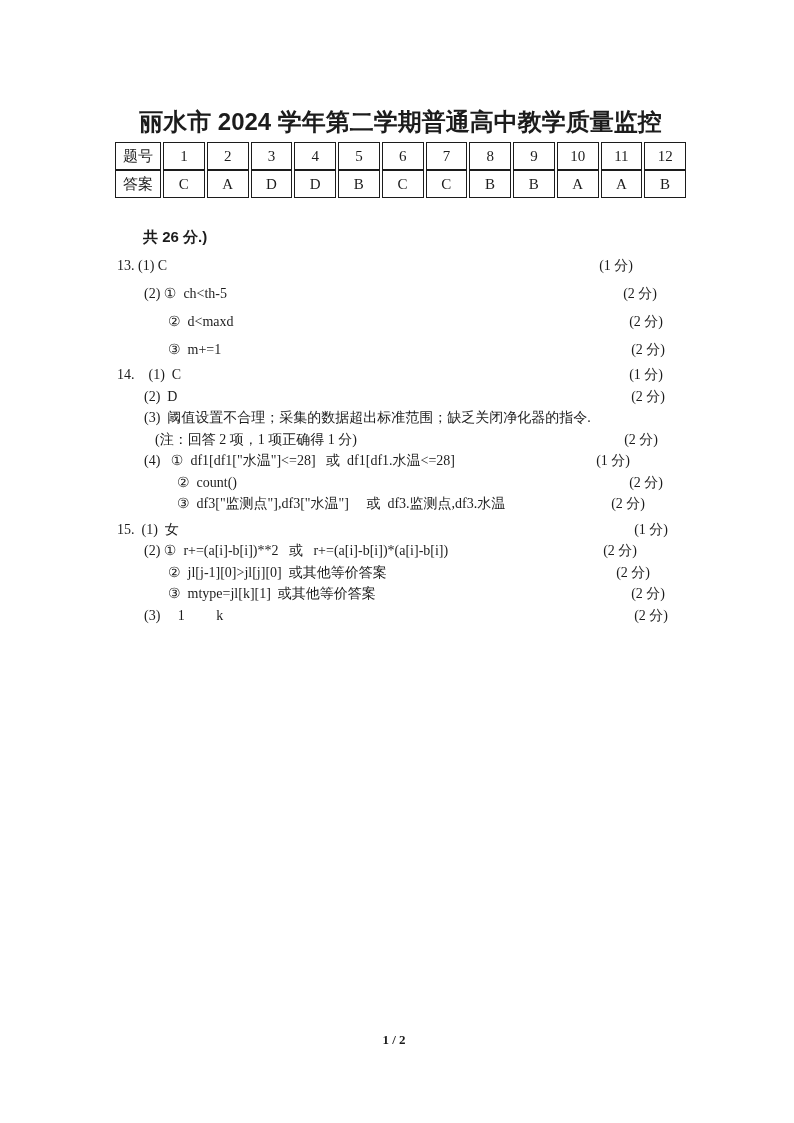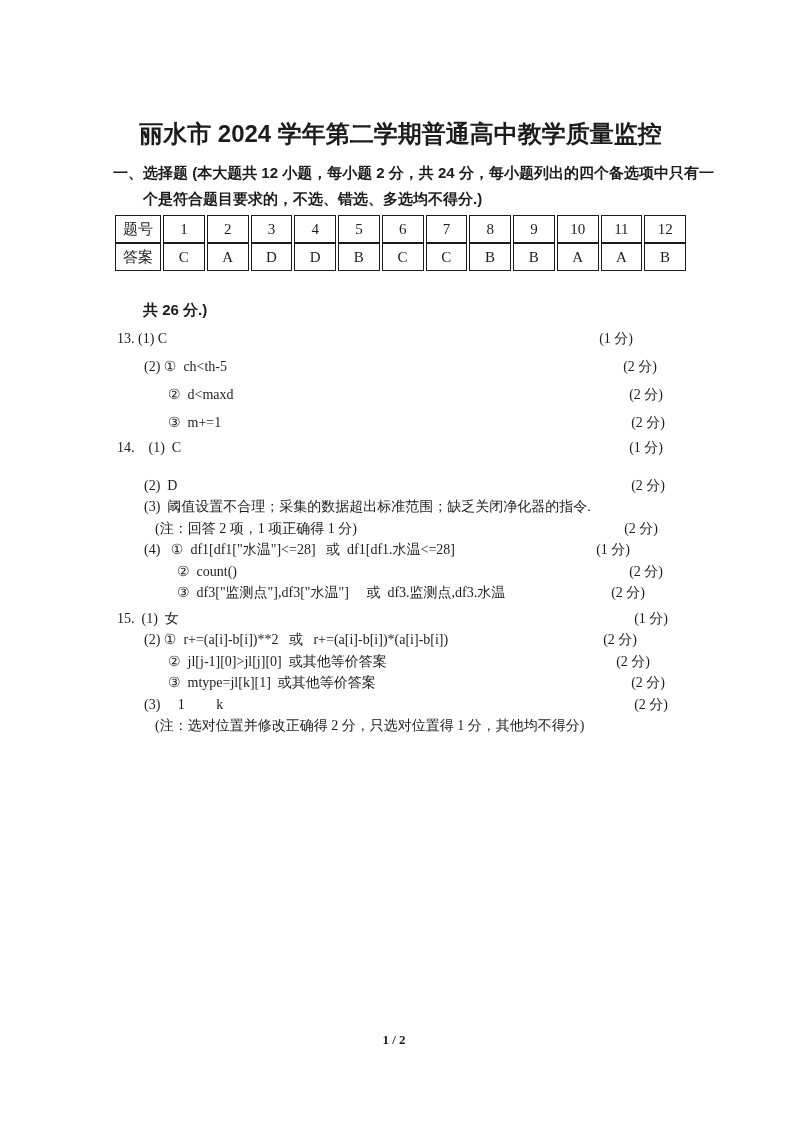--- a/index.html
+++ b/index.html
@@ -9,21 +9,21 @@
     height: 1123px;
     background: #ffffff;
     color: #1c1c1c;
     font-family: "Liberation Serif", serif;
     overflow: hidden;
   }
   .content {
     position: absolute;
     left: 113px;
     width: 575px;
-    top: 16px;
+    top: 4px;
   }
   .doc-title {
     margin-top: 101px;
     font-family: "Liberation Sans", sans-serif;
     font-weight: bold;
     font-size: 24px;
     line-height: 34px;
     text-align: center;
     white-space: nowrap;
   }
@@ -95,24 +95,20 @@
 </style>
 </head>
 <body>
 
 <div class="page">
   <div class="content">
 
     <div class="doc-title">丽水市 2024 学年第二学期普通高中教学质量监控</div>
 
 
-    <div class="sec-para sec1">
-        <div class="sec-line">一、选择题 (本大题共 12 小题，每小题 2 分，共 24 分，每小题列出的四个备选项中只有一</div>
-        <div class="sec-line cont">个是符合题目要求的，不选、错选、多选均不得分.)</div>
-      </div>
 
     <table class="answers">
       <tbody>
         <tr>
             <td class="hd">题号</td>
             <td>1</td>
             <td>2</td>
             <td>3</td>
             <td>4</td>
             <td>5</td>
@@ -147,32 +143,31 @@
       </div>
 
     <div class="ans-block q13">
         <div class="ans-line" style="padding-left: 4px;"><span class="ans-text">13. (1) C</span><span class="ans-score" style="right: 55px;">(1 分)</span></div>
         <div class="ans-line" style="padding-left: 31px;"><span class="ans-text">(2) ①  ch&lt;th-5</span><span class="ans-score" style="right: 31px;">(2 分)</span></div>
         <div class="ans-line" style="padding-left: 55px;"><span class="ans-text">②  d&lt;maxd</span><span class="ans-score" style="right: 25px;">(2 分)</span></div>
         <div class="ans-line" style="padding-left: 55px;"><span class="ans-text">③  m+=1</span><span class="ans-score" style="right: 23px;">(2 分)</span></div>
       </div>
     <div class="ans-block q14">
         <div class="ans-line" style="padding-left: 4px;"><span class="ans-text">14.    (1)  C</span><span class="ans-score" style="right: 25px;">(1 分)</span></div>
-        <div class="ans-line" style="padding-left: 31px; margin-top: 16px;"><span class="ans-text">(2)  D</span><span class="ans-score" style="right: 23px;">(2 分)</span></div>
+        <div class="ans-line" style="padding-left: 31px;"><span class="ans-text">(2)  D</span><span class="ans-score" style="right: 23px;">(2 分)</span></div>
         <div class="ans-line" style="padding-left: 31px;"><span class="ans-text">(3)  阈值设置不合理；采集的数据超出标准范围；缺乏关闭净化器的指令.</span></div>
         <div class="ans-line" style="padding-left: 42px;"><span class="ans-text">(注：回答 2 项，1 项正确得 1 分)</span><span class="ans-score" style="right: 30px;">(2 分)</span></div>
         <div class="ans-line" style="padding-left: 31px;"><span class="ans-text">(4)   ①  df1[df1["水温"]&lt;=28]   或  df1[df1.水温&lt;=28]</span><span class="ans-score" style="right: 58px;">(1 分)</span></div>
         <div class="ans-line" style="padding-left: 64px;"><span class="ans-text">②  count()</span><span class="ans-score" style="right: 25px;">(2 分)</span></div>
         <div class="ans-line" style="padding-left: 64px;"><span class="ans-text">③  df3["监测点"],df3["水温"]     或  df3.监测点,df3.水温</span><span class="ans-score" style="right: 43px;">(2 分)</span></div>
       </div>
     <div class="ans-block q15">
         <div class="ans-line" style="padding-left: 4px;"><span class="ans-text">15.  (1)  女</span><span class="ans-score" style="right: 20px;">(1 分)</span></div>
         <div class="ans-line" style="padding-left: 31px;"><span class="ans-text">(2) ①  r+=(a[i]-b[i])**2   或   r+=(a[i]-b[i])*(a[i]-b[i])</span><span class="ans-score" style="right: 51px;">(2 分)</span></div>
         <div class="ans-line" style="padding-left: 55px;"><span class="ans-text">②  jl[j-1][0]&gt;jl[j][0]  或其他等价答案</span><span class="ans-score" style="right: 38px;">(2 分)</span></div>
         <div class="ans-line" style="padding-left: 55px;"><span class="ans-text">③  mtype=jl[k][1]  或其他等价答案</span><span class="ans-score" style="right: 23px;">(2 分)</span></div>
         <div class="ans-line" style="padding-left: 31px;"><span class="ans-text">(3)     1         k</span><span class="ans-score" style="right: 20px;">(2 分)</span></div>
-        <div class="ans-line" style="padding-left: 42px;"><span class="ans-text">(注：选对位置并修改正确得 2 分，只选对位置得 1 分，其他均不得分)</span></div>
       </div>
 
   </div>
 
   <div class="page-footer">1 / 2</div>
 </div>
 
 </body></html>

